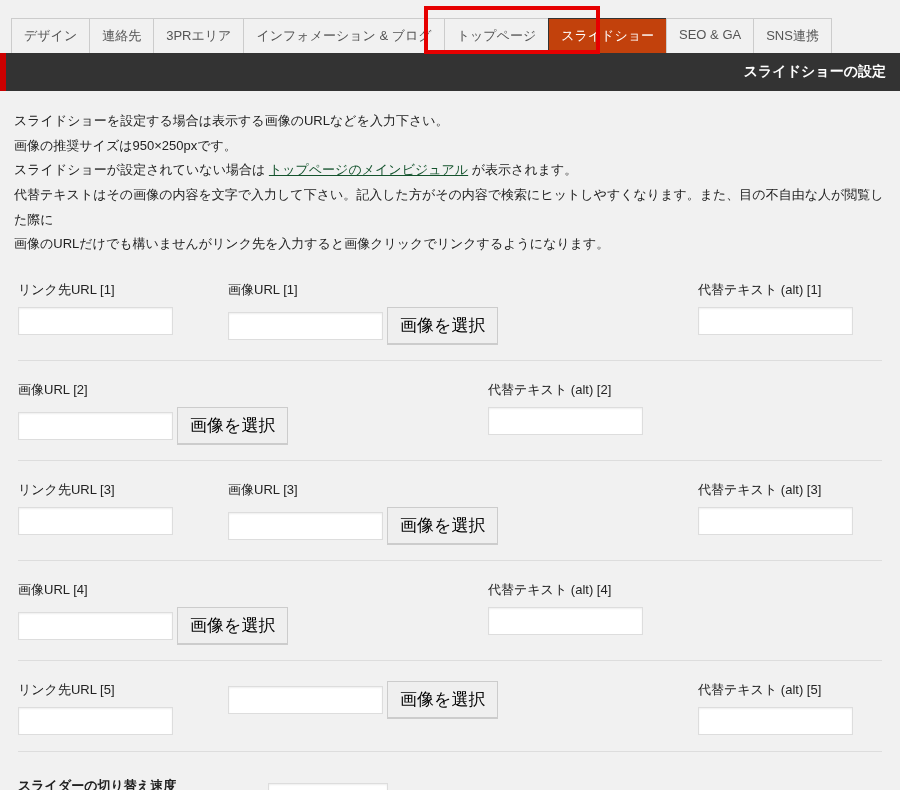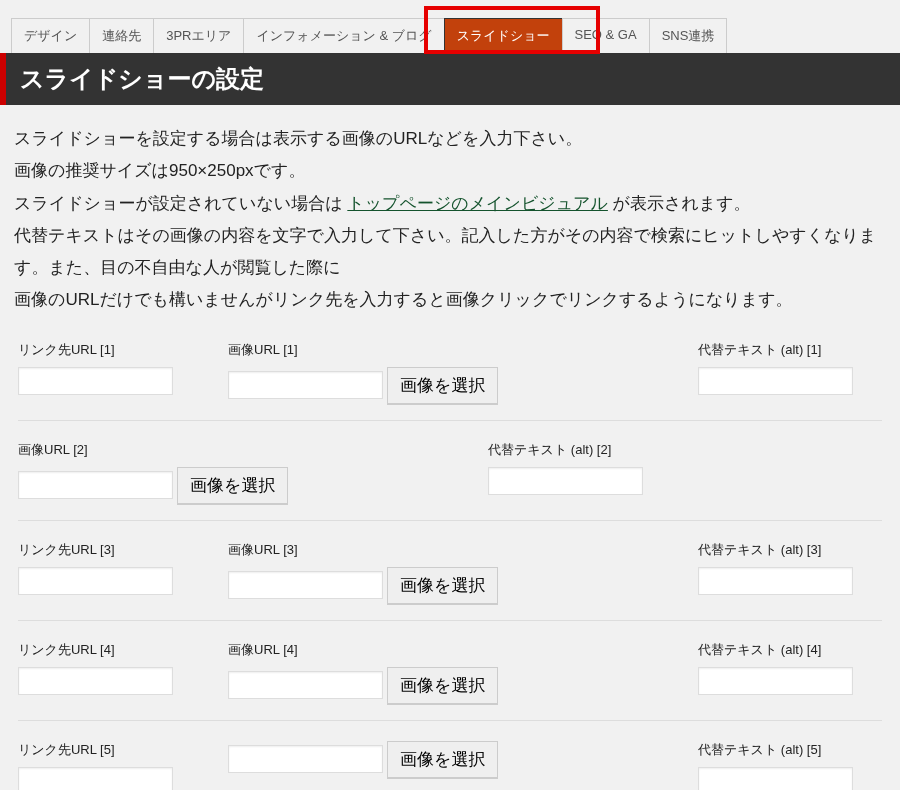--- a/index.html
+++ b/index.html
@@ -36,29 +36,30 @@
   }
   .highlight-box {
     position: absolute;
     border: 4px solid #e60000;
     pointer-events: none;
   }
   .section-header {
     background: #333;
     color: #fff;
     padding: 10px 14px;
-    font-size: 24px;
+    font-size: 14px;
     font-weight: bold;
     border-left: 6px solid #c00;
     margin: 0;
+    text-align: right;
   }
   .description {
     padding: 18px 14px 4px 14px;
     line-height: 1.9;
-    font-size: 17px;
+    font-size: 13px;
   }
   .description a { color: #14532d; text-decoration: underline; }
   .form-area { padding: 0 18px; }
   .row {
     display: flex;
     align-items: flex-start;
     padding: 20px 0 16px 0;
     border-bottom: 1px solid #ddd;
   }
   .col-link { width: 210px; }
@@ -106,20 +107,21 @@
 <body>
 
 <div class="wrap">
 
   <div class="tabs" id="tabs">
     <div class="highlight-box" style="left:424px; top:6px; width:176px; height:48px;"></div>
   <div class="tab">デザイン</div>
       <div class="tab">連絡先</div>
       <div class="tab">3PRエリア</div>
       <div class="tab">インフォメーション &amp; ブログ</div>
+      <div class="tab">トップページ</div>
       <div class="tab active">スライドショー</div>
       <div class="tab">SEO &amp; GA</div>
       <div class="tab">SNS連携</div>
     </div>
 
   <h2 class="section-header">スライドショーの設定</h2>
 
   <div class="description">
     <div>スライドショーを設定する場合は表示する画像のURLなどを入力下さい。</div>
     <div>画像の推奨サイズは950×250pxです。</div>
@@ -157,21 +159,20 @@
         <div class="col-img">
           <div class="field-label">画像URL [3]</div>
           <div class="img-url-wrap">
             <input class="text-input" type="text" style="">
             <button class="btn-select" type="button">画像を選択</button>
           </div>
         </div>
         <div class="col-alt"><div class="field-label">代替テキスト (alt) [3]</div><input class="text-input" type="text" style=""></div>
       </div>
       <div class="row">
-        <div class="col-link"><div class="field-label">リンク先URL [4]</div><input class="text-input" type="text" style=""></div>
         <div class="col-img">
           <div class="field-label">画像URL [4]</div>
           <div class="img-url-wrap">
             <input class="text-input" type="text" style="">
             <button class="btn-select" type="button">画像を選択</button>
           </div>
         </div>
         <div class="col-alt"><div class="field-label">代替テキスト (alt) [4]</div><input class="text-input" type="text" style=""></div>
       </div>
       <div class="row">

